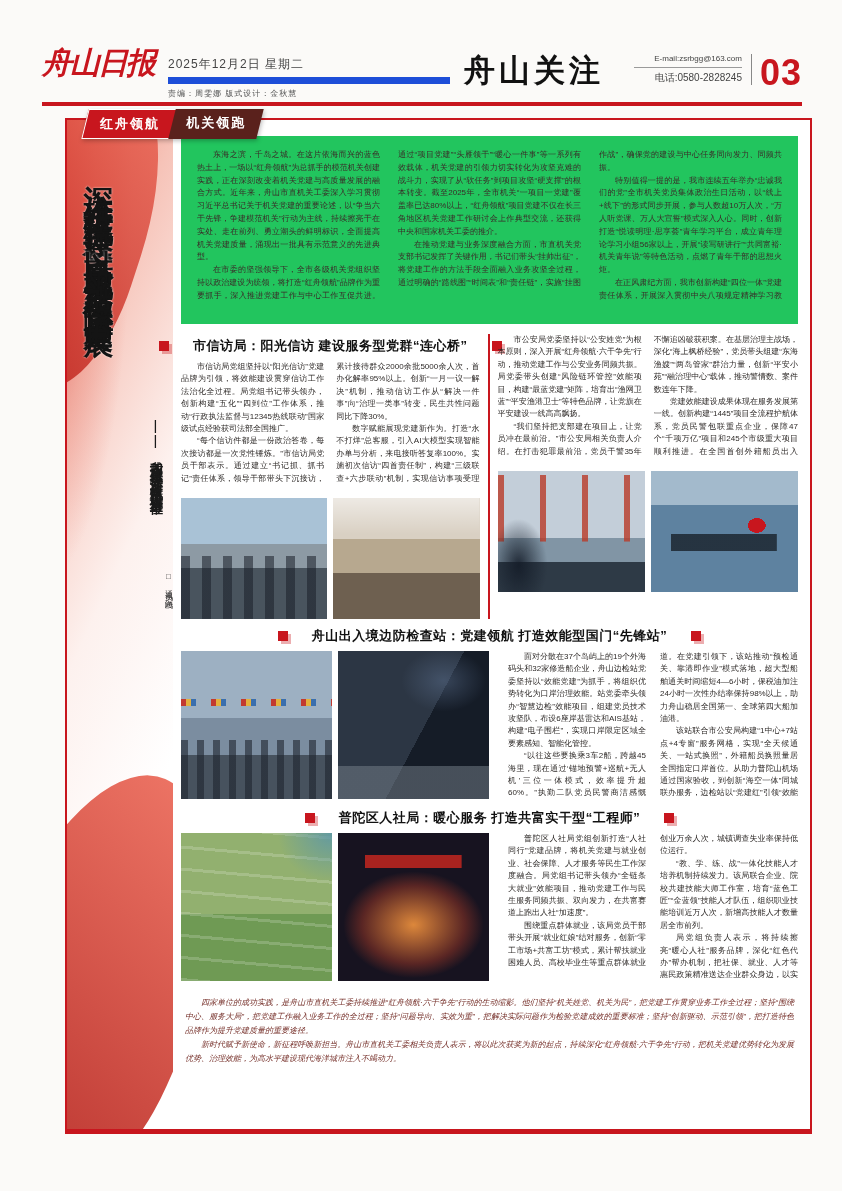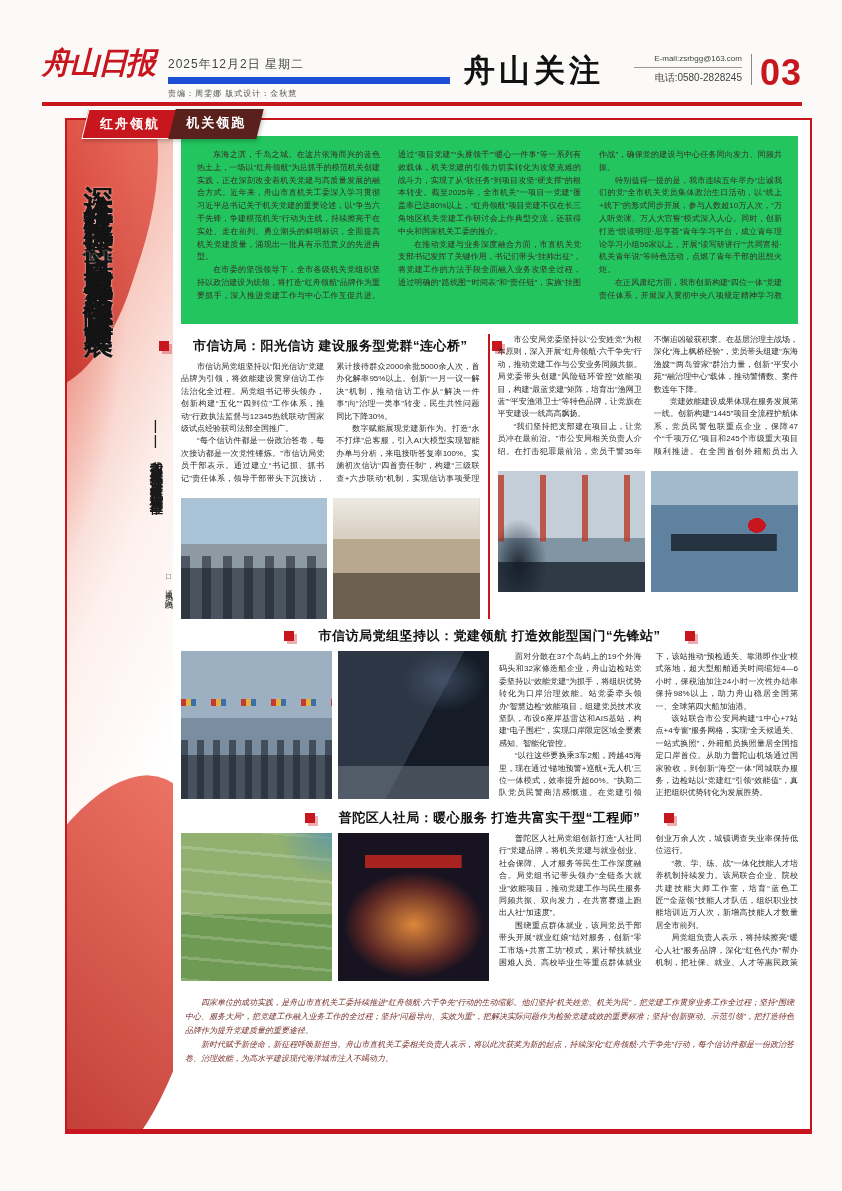--- a/index.html
+++ b/index.html
@@ -57,21 +57,21 @@
 
   .row-two { display:flex; margin-top:10px; }
   .half { width:50%; }
   .half.left { padding-right:8px; border-right:2px solid #c8161e; }
   .half.right { padding-left:8px; }
   .sec-text { column-count:2; column-gap:12px; font-size:8px; line-height:1.55; text-align:justify; color:#2e2a28; height:130px; overflow:hidden; }
   .photo-row { display:flex; gap:6px; margin-top:7px; }
   .photo { flex:1; height:121px; background:#9aa6ae; }
 
   .row-wide { margin-top:8px; }
-  .wide-body { display:flex; gap:10px; }
+  .wide-body { display:flex; gap:19px; }
   .wide-photos { display:flex; gap:6px; width:308px; flex:none; }
   .wide-photos .photo { height:148px; }
   .wide-text { flex:1; column-count:2; column-gap:14px; font-size:8px; line-height:1.55; text-align:justify; color:#2e2a28; height:150px; overflow:hidden; }
 
   .footer-note { margin-top:13px; padding:0 4px; font-size:8px; font-style:italic; color:#76302a; line-height:1.75; text-align:justify; }
   .footer-note p { text-indent:2em; }
   .credit { margin-top:16px; text-align:right; font-weight:bold; font-size:9.5px; color:#222; padding-right:6px; }
 
   
   .ph-visit { background:
@@ -176,21 +176,21 @@
           <div class="photo-row">
             <div class="photo ph-port"></div>
             <div class="photo ph-sea"></div>
           </div>
         </div>
       </div>
 
       <div class="row-wide">
         <div class="sec-head">
           <div class="sq"></div>
-          <div class="sec-title">市信访局党组坚持以：党建领航 打造效能型国门“先锋站”</div>
+          <div class="sec-title">舟山出入境边防检查站：党建领航 打造效能型国门“先锋站”</div>
           <div class="sq"></div>
         </div>
         <div class="wide-body">
           <div class="wide-photos">
             <div class="photo ph-dock"></div>
             <div class="photo ph-ship"></div>
           </div>
           <div class="wide-text">
             <p>面对分散在37个岛屿上的19个外海码头和32家修造船企业，舟山边检站党委坚持以“效能党建”为抓手，将组织优势转化为口岸治理效能。站党委牵头领办“智慧边检”效能项目，组建党员技术攻坚队，布设6座岸基雷达和AIS基站，构建“电子围栏”，实现口岸限定区域全要素感知、智能化管控。</p>
             <p>“以往这些要换乘3车2船，跨越45海里，现在通过‘锚地预警+巡航+无人机’三位一体模式，效率提升超60%。”执勤二队党员民警商洁感慨道。在党建引领下，该站推动“预检通关、靠港即作业”模式落地，超大型船舶通关时间缩短4—6小时，保税油加注24小时一次性办结率保持98%以上，助力舟山稳居全国第一、全球第四大船加油港。</p>
@@ -215,18 +215,18 @@
             <p>普陀区人社局党组创新打造“人社同行”党建品牌，将机关党建与就业创业、社会保障、人才服务等民生工作深度融合。局党组书记带头领办“全链条大就业”效能项目，推动党建工作与民生服务同频共振、双向发力，在共富赛道上跑出人社“加速度”。</p>
             <p>围绕重点群体就业，该局党员干部带头开展“就业红娘”结对服务，创新“零工市场+共富工坊”模式，累计帮扶就业困难人员、高校毕业生等重点群体就业创业万余人次，城镇调查失业率保持低位运行。</p>
             <p>“教、学、练、战”一体化技能人才培养机制持续发力。该局联合企业、院校共建技能大师工作室，培育“蓝色工匠”“金蓝领”技能人才队伍，组织职业技能培训近万人次，新增高技能人才数量居全市前列。</p>
             <p>局党组负责人表示，将持续擦亮“暖心人社”服务品牌，深化“红色代办”帮办机制，把社保、就业、人才等惠民政策精准送达企业群众身边，以实实在在的民生实事助力海岛共同富裕先行示范。</p>
           </div>
         </div>
       </div>
 
       <div class="footer-note">
         <p>四家单位的成功实践，是舟山市直机关工委持续推进“红舟领航·六干争先”行动的生动缩影。他们坚持“机关姓党、机关为民”，把党建工作贯穿业务工作全过程；坚持“围绕中心、服务大局”，把党建工作融入业务工作的全过程；坚持“问题导向、实效为重”，把解决实际问题作为检验党建成效的重要标准；坚持“创新驱动、示范引领”，把打造特色品牌作为提升党建质量的重要途径。</p>
-        <p>新时代赋予新使命，新征程呼唤新担当。舟山市直机关工委相关负责人表示，将以此次获奖为新的起点，持续深化“红舟领航·六干争先”行动，每个信访件都是一份政治答卷、治理效能，为高水平建设现代海洋城市注入不竭动力。</p>
+        <p>新时代赋予新使命，新征程呼唤新担当。舟山市直机关工委相关负责人表示，将以此次获奖为新的起点，持续深化“红舟领航·六干争先”行动，把机关党建优势转化为发展优势、治理效能，为高水平建设现代海洋城市注入不竭动力。</p>
       </div>
 
     </div>
   </div>
 </div>
 
 </body></html>

